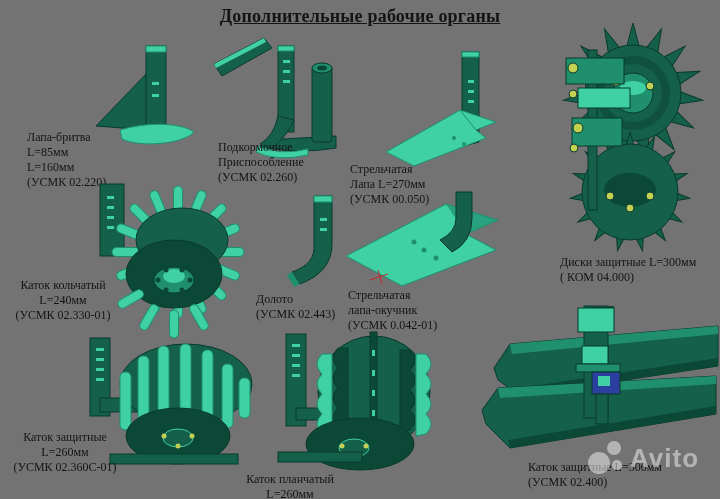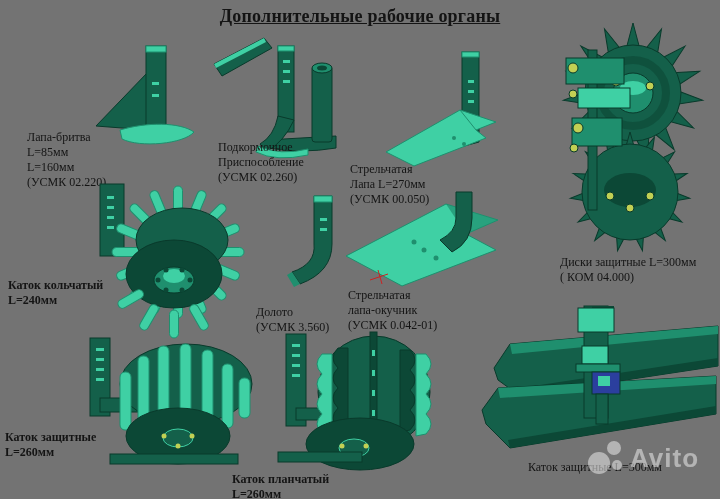--- a/index.html
+++ b/index.html
@@ -7,21 +7,21 @@
     --bolt:#c2d054; --blue:#2b3f9e;
   }
   html,body{margin:0;padding:0;background:#888;}
   .canvas{position:relative;width:720px;height:499px;background:#737373;overflow:hidden;
           font-family:"Liberation Serif",serif;color:#141414;}
   .title{position:absolute;top:6px;left:0;width:100%;text-align:center;margin:0;
          font-size:18px;font-weight:bold;text-decoration:underline;letter-spacing:.2px;}
   .item{position:absolute;margin:0;padding:0;}
   .item svg{display:block;overflow:visible;}
   .lbl{position:absolute;font-size:12px;line-height:15px;white-space:nowrap;}
-  .ctr{font-weight:bold;}
+  .ctr{text-align:center;}
   
   .f-dk{fill:var(--dk)} .f-dk2{fill:var(--dk2)} .f-lt{fill:var(--lt)} .f-md{fill:var(--md)}
   .f-bolt{fill:var(--bolt)} .f-blue{fill:var(--blue)} .f-none{fill:none}
   .s-ln{stroke:var(--ln);stroke-width:1} .s-md{stroke:var(--md);stroke-width:1}
   .s-lt{stroke:var(--lt);stroke-width:1}
   
   .wm{position:absolute;left:584px;top:436px;display:flex;align-items:center;gap:2px;opacity:.62;}
   .wm-logo{display:block;}
   .wm-logo circle{fill:rgba(232,232,232,.9);}
   .wm-text{font-family:"Liberation Sans",sans-serif;font-weight:bold;font-size:26px;
@@ -198,34 +198,35 @@
         <circle cx="92" cy="96" r="2.5" class="f-dk2"></circle>
       <circle cx="68" cy="106" r="2.5" class="f-dk2"></circle>
         <circle cx="84" cy="106" r="2.5" class="f-dk2"></circle>
       <circle cx="68" cy="86" r="2.5" class="f-dk2"></circle>
         <circle cx="84" cy="86" r="2.5" class="f-dk2"></circle>
     </svg>
   </figure>
   <div class="lbl ctr" style="left:8px;top:278px;width:110px">
     <div>Каток кольчатый</div>
     <div>L=240мм</div>
+    <div>(УСМК 02.330-01)</div>
   </div>
 
   <figure class="item" style="left:280px;top:194px;width:60px;height:96px">
     <svg width="60" height="96" viewBox="0 0 60 96">
       <path d="M34,2 L52,2 L52,50 Q52,78 20,90 L12,78 Q36,70 34,50 Z" class="f-dk s-ln"></path>
       <rect x="34" y="2" width="18" height="6" class="f-lt s-md"></rect>
       <rect x="40" y="24" width="7" height="3" class="f-lt"></rect>
       <rect x="40" y="34" width="7" height="3" class="f-lt"></rect>
       <polygon points="12,78 20,90 14,93 7,81" class="f-md"></polygon>
     </svg>
   </figure>
-  <div class="lbl" style="left:256px;top:305px">
+  <div class="lbl" style="left:256px;top:292px">
     <div>Долото</div>
-    <div>(УСМК 3.560)</div>
+    <div>(УСМК 02.443)</div>
   </div>
 
   <figure class="item" style="left:344px;top:192px;width:162px;height:102px">
     <svg width="162" height="102" viewBox="0 0 162 102">
       <path d="M2,64 L102,12 L154,28 L122,42 L152,58 L58,94 Z" class="f-lt s-md"></path>
       <polygon points="102,12 154,28 122,42" class="f-md" style="opacity:.7"></polygon>
       <path d="M112,0 L128,0 L128,26 Q128,50 108,60 L96,48 Q112,40 112,26 Z" class="f-dk s-ln"></path>
       <circle cx="80" cy="58" r="2.5" class="f-md"></circle>
       <circle cx="92" cy="66" r="2.5" class="f-md"></circle>
       <circle cx="70" cy="50" r="2.5" class="f-md"></circle>
@@ -259,20 +260,21 @@
       <ellipse cx="102" cy="106" rx="15" ry="9" class="f-dk s-lt"></ellipse>
       <circle cx="88" cy="104" r="2.5" class="f-bolt"></circle>
       <circle cx="116" cy="104" r="2.5" class="f-bolt"></circle>
       <circle cx="102" cy="114" r="2.5" class="f-bolt"></circle>
       <rect x="34" y="122" width="128" height="10" class="f-dk s-ln"></rect>
     </svg>
   </figure>
   <div class="lbl ctr" style="left:5px;top:430px;width:120px">
     <div>Каток защитные</div>
     <div>L=260мм</div>
+    <div>(УСМК 02.360С-01)</div>
   </div>
 
   <figure class="item" style="left:256px;top:330px;width:186px;height:142px">
     <svg width="186" height="142" viewBox="0 0 186 142">
       <defs>
         <path id="wav" d="M8,0 q-10,10 0,20 q-10,10 0,20 q-10,10 0,20 q-10,10 0,20 l10,2 l0,-82 z"></path>
       </defs>
       <rect x="30" y="4" width="20" height="92" class="f-dk s-ln"></rect>
       <rect x="36" y="14" width="8" height="3" class="f-lt"></rect>
       <rect x="36" y="24" width="8" height="3" class="f-lt"></rect>
@@ -319,20 +321,21 @@
       <rect x="98" y="2" width="36" height="24" class="f-lt s-ln"></rect>
       <rect x="102" y="40" width="26" height="18" class="f-lt s-ln"></rect>
       <rect x="96" y="58" width="44" height="8" class="f-md s-ln"></rect>
       <rect x="112" y="66" width="28" height="22" class="f-blue s-ln"></rect>
       <rect x="118" y="70" width="12" height="10" class="f-lt"></rect>
       <rect x="116" y="88" width="12" height="30" class="f-dk s-ln"></rect>
     </svg>
   </figure>
   <div class="lbl" style="left:528px;top:460px">
     <div>Каток защитные L=300мм</div>
+    <div>(УСМК 02.400)</div>
   </div>
 
   <div class="wm">
     <svg class="wm-logo" width="44" height="44" viewBox="0 0 44 44">
       <circle cx="15" cy="27" r="11"></circle>
       <circle cx="30" cy="12" r="7"></circle>
       <circle cx="33" cy="29" r="5"></circle>
     </svg>
     <span class="wm-text">Avito</span>
   </div>

